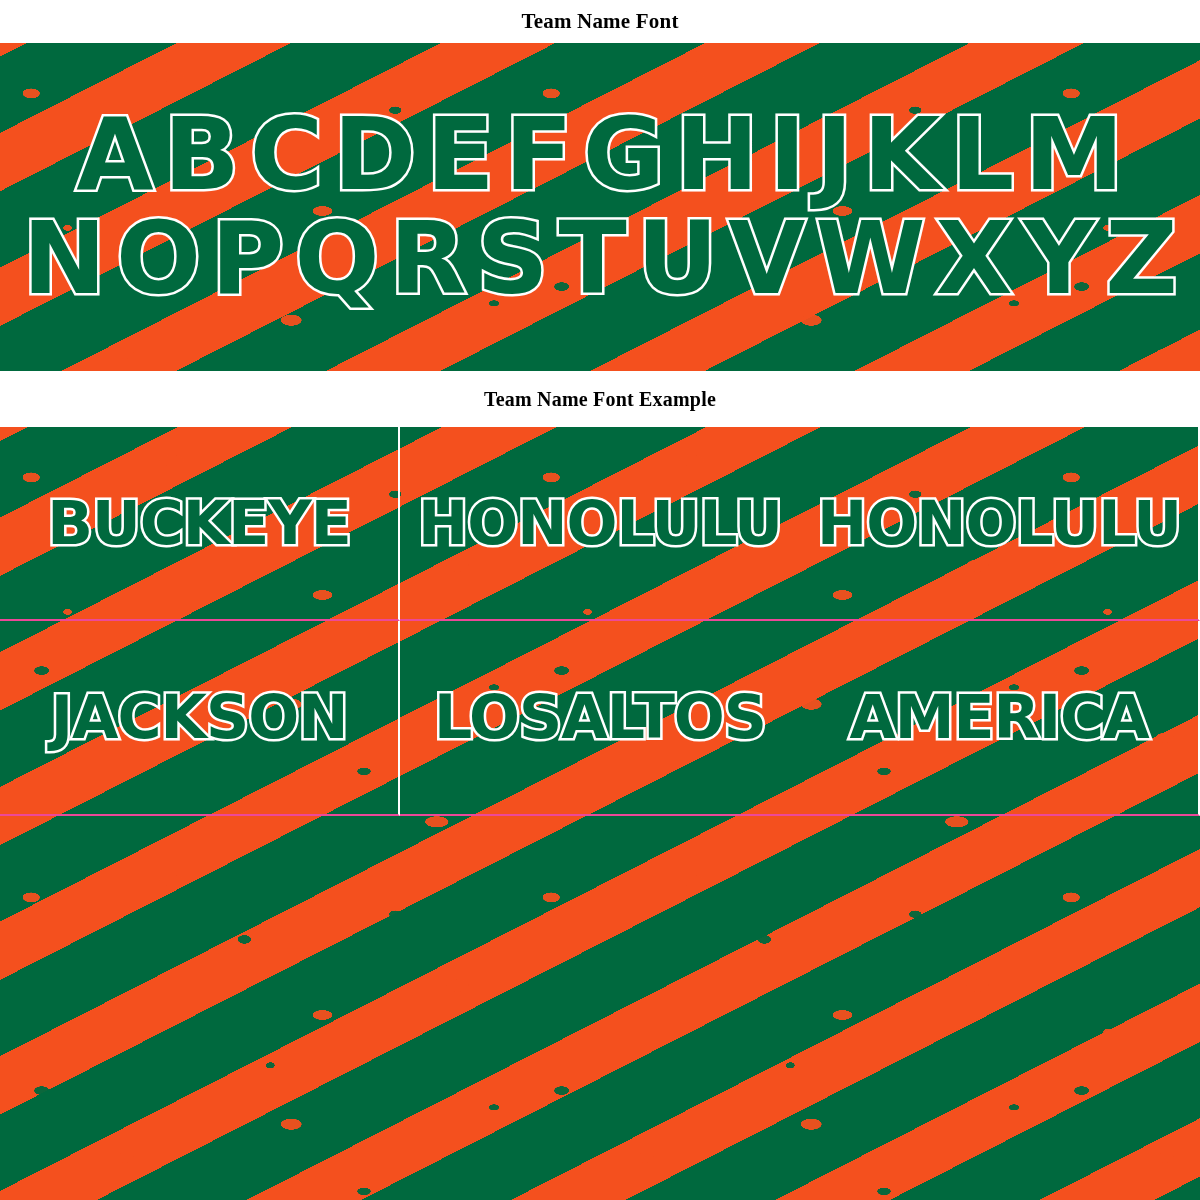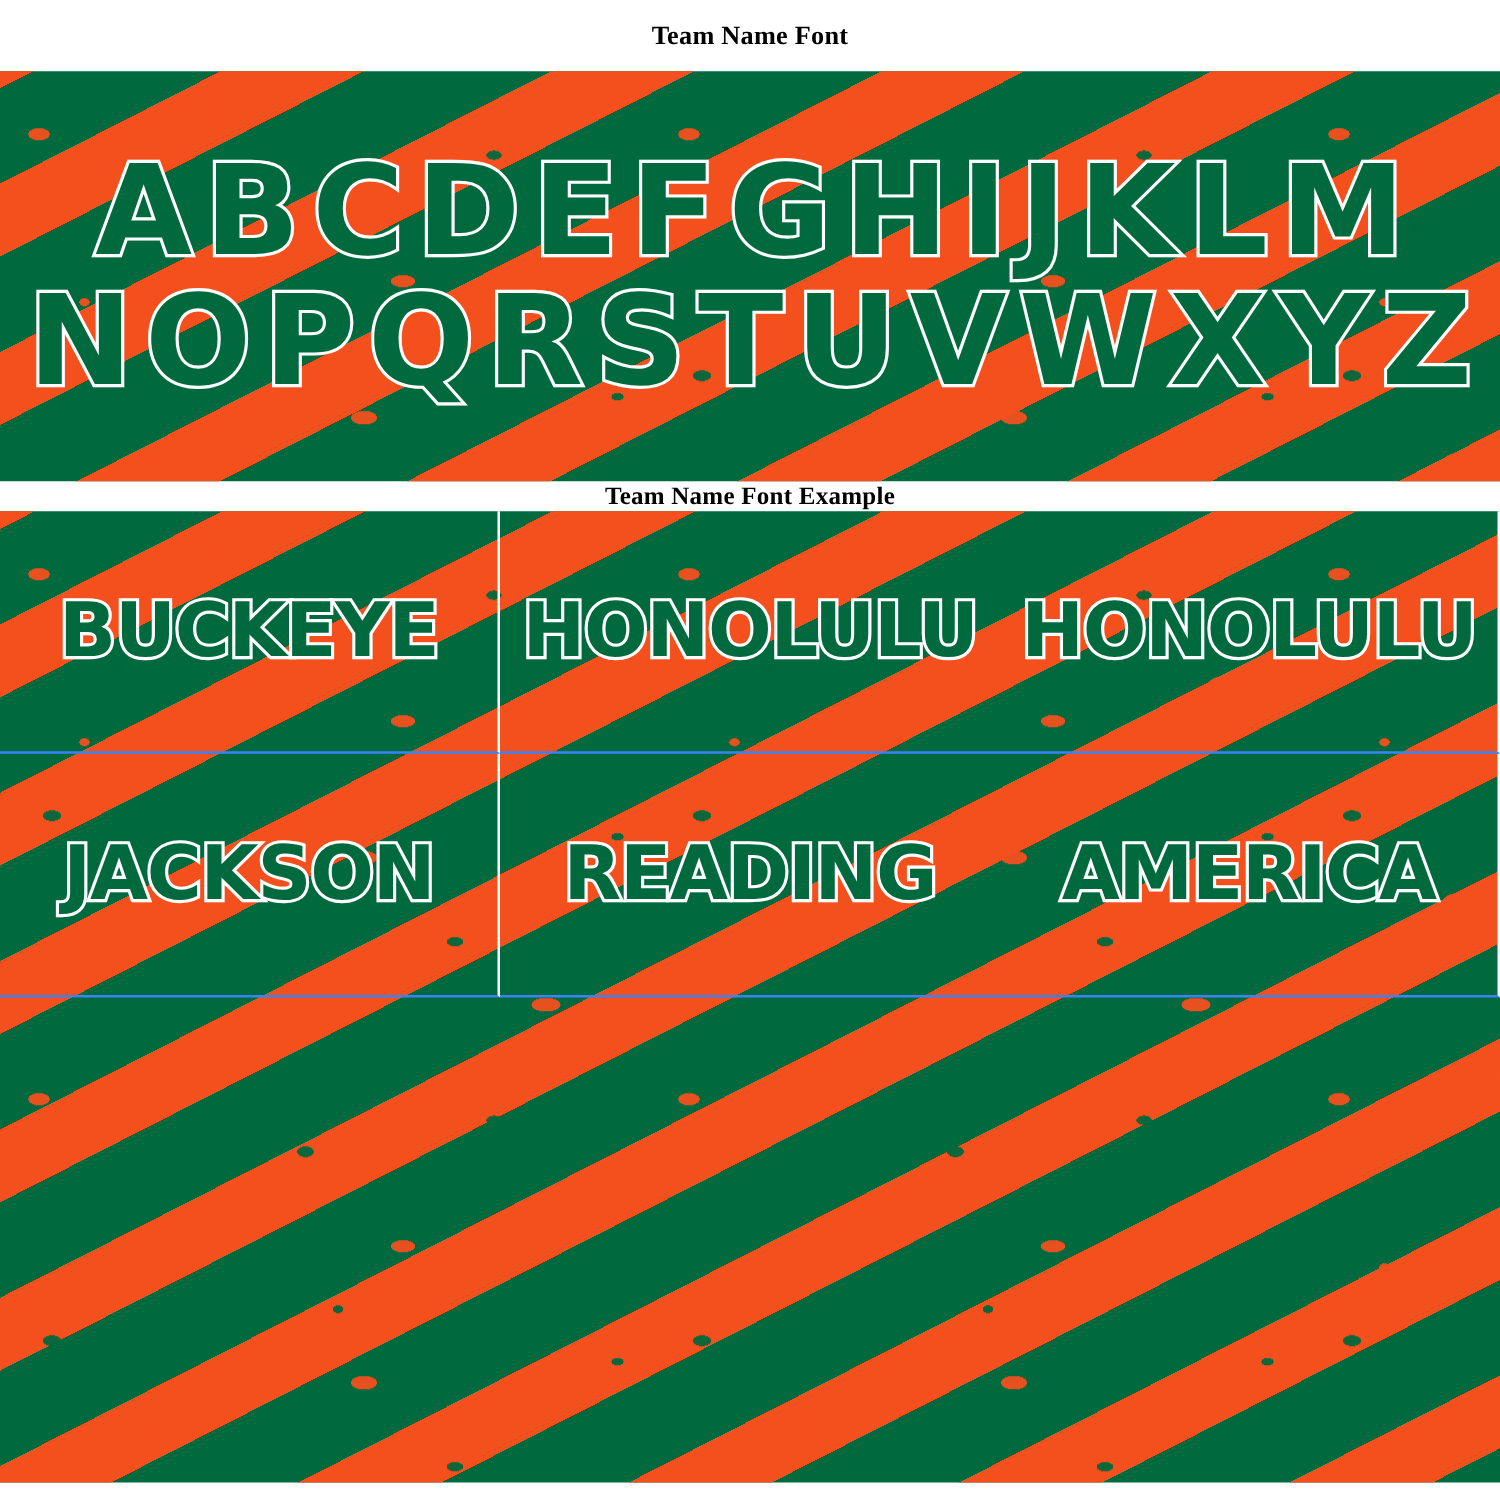--- a/index.html
+++ b/index.html
@@ -18,22 +18,22 @@
     background: #ffffff;
     color: #000000;
     text-align: center;
     font-weight: bold;
     font-family: "Liberation Serif", serif;
     letter-spacing: .2px;
     display: flex;
     align-items: center;
     justify-content: center;
   }
-  #label-top { height: 57px; font-size: 21px; }
-  #label-mid { height: 24px; font-size: 20px; }
+  #label-top { height: 43px; font-size: 21px; }
+  #label-mid { height: 56px; font-size: 20px; }
 
   
   .camo {
     position: relative;
     background-color: #00693e;
     overflow: hidden;
   }
   .camo::before {
     
     content: "";
@@ -116,21 +116,21 @@
     display: grid;
     grid-template-columns: repeat(3, 1fr);
     grid-template-rows: repeat(4, 1fr);
   }
   .cell {
     position: relative;
     display: flex;
     align-items: center;
     justify-content: center;
     border-right: 2px solid #ffffff;
-    border-bottom: 2px solid #3b82f6;
+    border-bottom: 2px solid #ec4899;
   }
   .cell:nth-child(3n) { border-right: none; }
   .cell:nth-child(n+10) { border-bottom: none; }
   .cell-text {
     position: relative;
     z-index: 3;
     font-family: "DejaVu Sans", sans-serif;
     font-weight: bold;
     font-size: 60px;
     color: #00693e;
@@ -201,20 +201,20 @@
       <div class="cell">
         <span class="cell-text">HONOLULU</span>
       </div>
       <div class="cell">
         <span class="cell-text">HONOLULU</span>
       </div>
       <div class="cell">
         <span class="cell-text">JACKSON</span>
       </div>
       <div class="cell">
-        <span class="cell-text">READING</span>
+        <span class="cell-text">LOSALTOS</span>
       </div>
       <div class="cell">
         <span class="cell-text">AMERICA</span>
       </div>
     </div>
 
 </div>
 
 </body></html>

